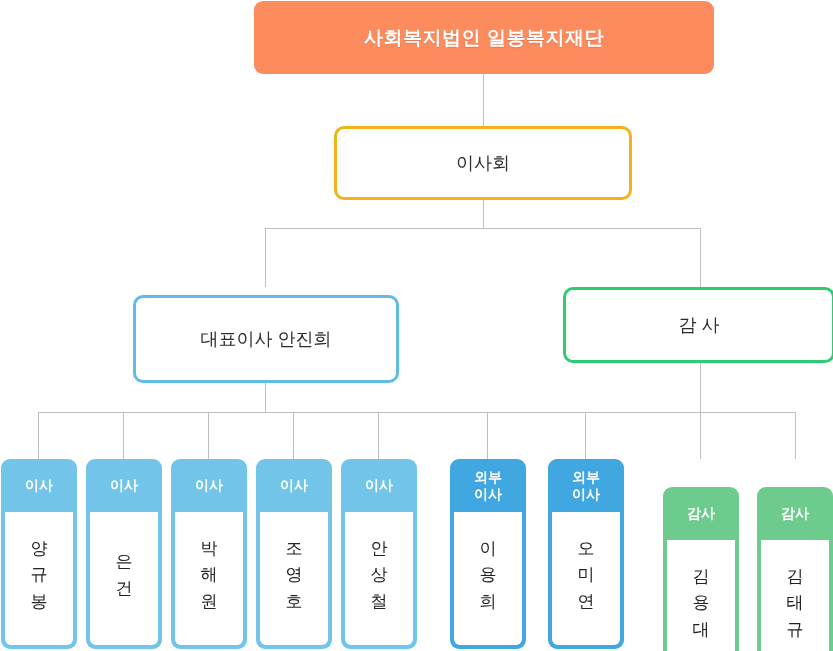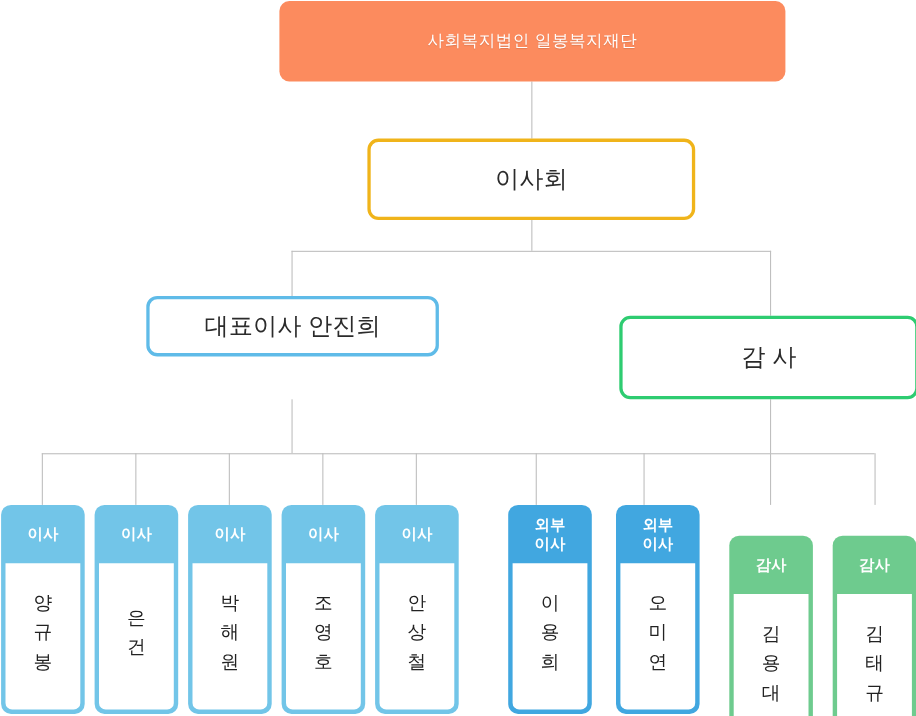--- a/index.html
+++ b/index.html
@@ -41,55 +41,55 @@
     height: 73px;
     background: #fc8b5e;
     border-radius: 9px;
     display: flex;
     align-items: center;
     justify-content: center;
     box-sizing: border-box;
   }
   .node-root .label {
     color: #ffffff;
-    font-size: 15px;
-    font-weight: normal;
+    font-size: 19px;
+    font-weight: bold;
     letter-spacing: 0.5px;
     text-shadow: 0 1px 1px rgba(0,0,0,0.12);
   }
 
   
   .node-outline {
     position: absolute;
     background: #ffffff;
     border-radius: 10px;
     display: flex;
     align-items: center;
     justify-content: center;
     box-sizing: border-box;
   }
   .node-outline .label {
     color: #2b2b2b;
-    font-size: 22px;
+    font-size: 18px;
     font-weight: normal;
     text-align: right;
   }
 
   .node-board {
     left: 334px;
     top: 126px;
     width: 298px;
     height: 74px;
     border: 3px solid #f0b41a;
   }
   .node-ceo {
     left: 133px;
-    top: 269px;
+    top: 295px;
     width: 266px;
-    height: 55px;
+    height: 88px;
     border: 3px solid #5fbbe8;
   }
   .node-auditor {
     left: 563px;
     top: 287px;
     width: 272px;
     height: 76px;
     border: 3px solid #2ecc71;
   }
 
@@ -136,21 +136,21 @@
     color: #222222;
     font-size: 17px;
     line-height: 1.55;
     text-align: center;
     letter-spacing: 0;
     writing-mode: horizontal-tb;
     white-space: pre-line;
   }
 
   .card.theme-isa      { background: #72c5e8; }
-  .card.theme-external { background: #41a7e0; margin-left: 12px; }
+  .card.theme-external { background: #41a7e0; }
   .card.theme-audit    { background: #6ecb8e; margin-top: 28px; }
 </style>
 </head>
 <body>
 
 <div id="org-chart">
 
   <div class="line v" style="left:483px; top:74px; height:52px;"></div>
 
   <div class="line v" style="left:483px; top:200px; height:28px;"></div>

